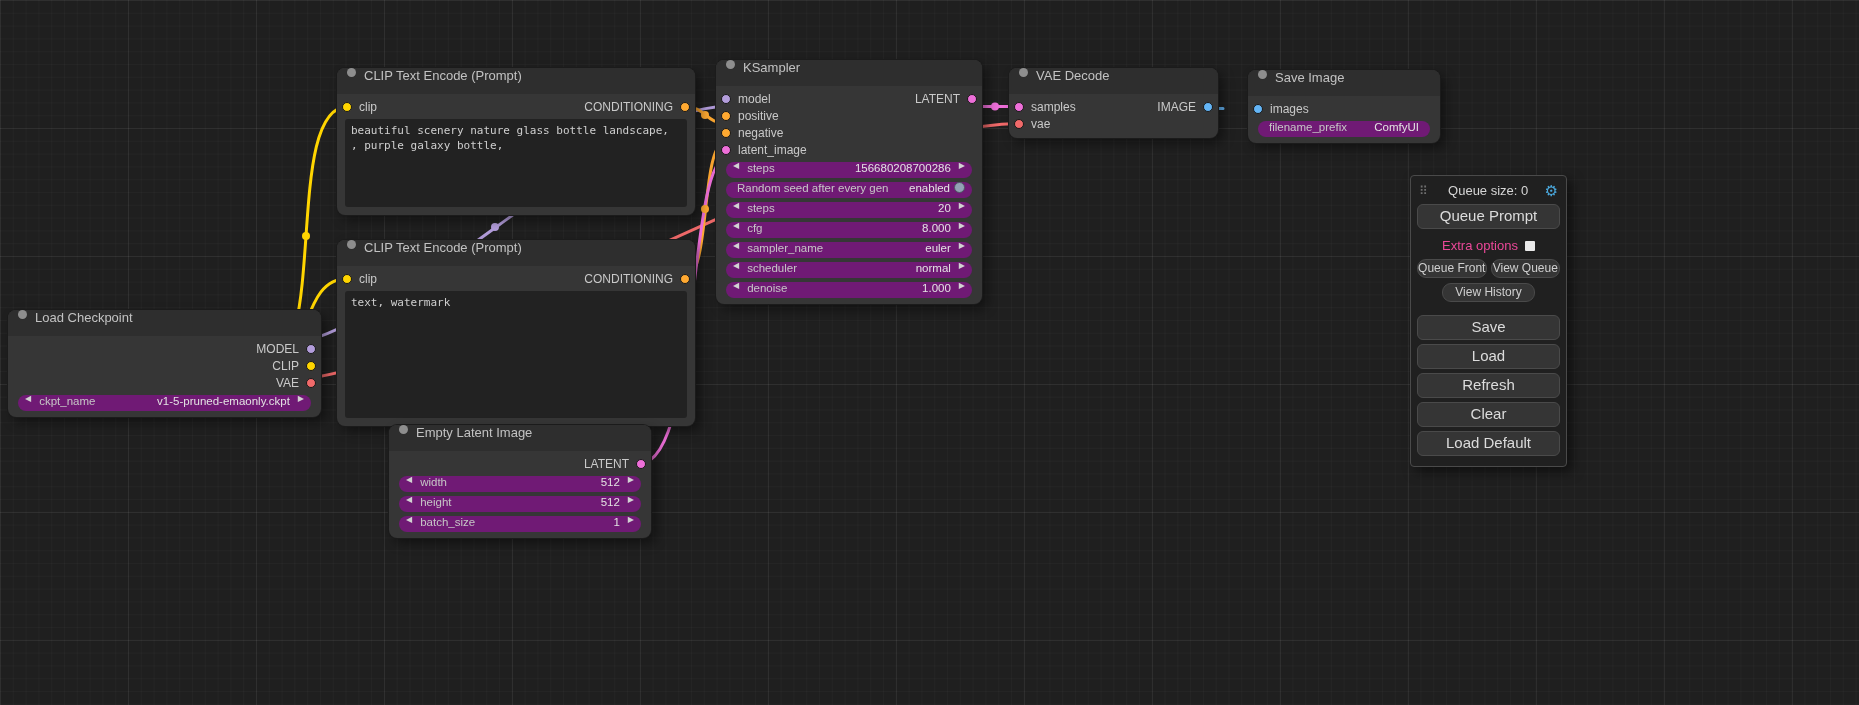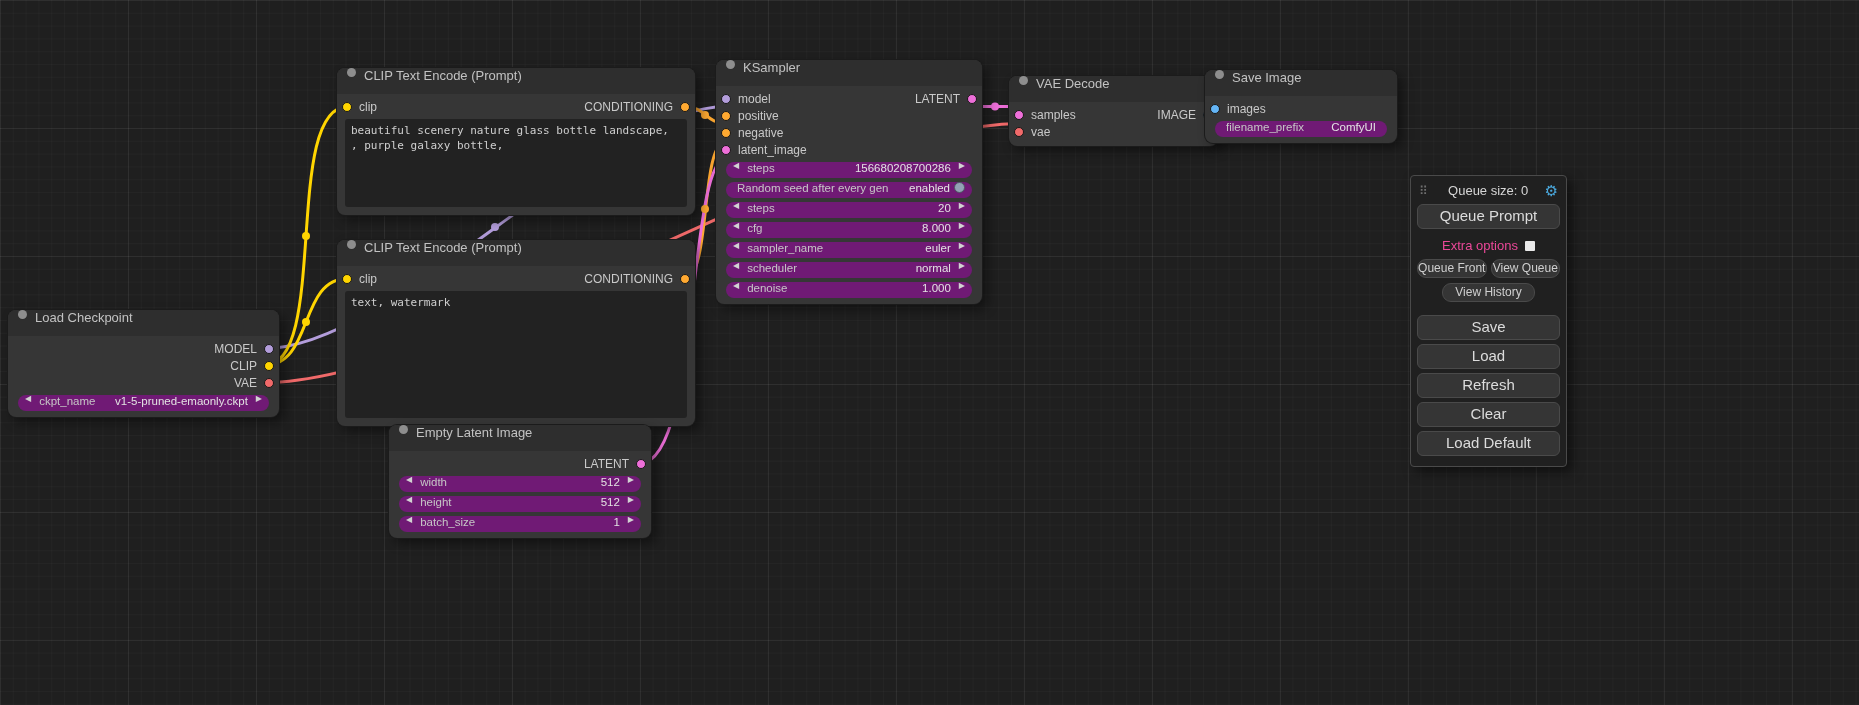--- a/index.html
+++ b/index.html
@@ -90,21 +90,21 @@
     <circle cx="306" cy="236" r="4" fill="#FFD500"></circle>
     <circle cx="306" cy="322" r="4" fill="#FFD500"></circle>
     <circle cx="642" cy="253" r="4" fill="#F16A6A"></circle>
     <circle cx="705" cy="115" r="4" fill="#FFA931"></circle>
     <circle cx="705" cy="209" r="4" fill="#FFA931"></circle>
     <circle cx="691" cy="310" r="4" fill="#EE6FD9"></circle>
     <circle cx="995" cy="106.5" r="4" fill="#EE6FD9"></circle>
     <circle cx="1198" cy="107.5" r="4" fill="#64B5F6"></circle>
   </svg>
 
-  <div class="node" style="left:8px;top:310px;width:271px;">
+  <div class="node" style="left:8px;top:310px;width:313px;">
     <div class="ntitle">
       <span class="ndot"></span>
       <span class="ntext">Load Checkpoint</span>
     </div>
     <div class="nbody">
       <div class="srow out">
         <span>MODEL</span>
         <span class="dot c-model"></span>
       </div>
       <div class="srow out">
@@ -221,41 +221,41 @@
       </div>
       <div class="widget">
         <span class="arr">◀</span>
         <span class="wlabel">denoise</span>
         <span class="wvalue">1.000</span>
         <span class="arr">▶</span>
       </div>
     </div>
   </div>
 
-  <div class="node" style="left:1009px;top:68px;width:209px;margin-top:8px;">
+  <div class="node" style="left:1009px;top:68px;width:209px;">
     <div class="ntitle">
       <span class="ndot"></span>
       <span class="ntext">VAE Decode</span>
     </div>
     <div class="nbody">
       <div class="srow">
         <span class="dot c-latent"></span>
         <span>samples</span>
         <span class="grow"></span>
         <span>IMAGE</span>
         <span class="dot c-image"></span>
       </div>
       <div class="srow">
         <span class="dot c-vae"></span>
         <span>vae</span>
       </div>
     </div>
   </div>
 
-  <div class="node" style="left:1205px;top:70px;width:192px;">
+  <div class="node" style="left:1248px;top:70px;width:192px;">
     <div class="ntitle">
       <span class="ndot"></span>
       <span class="ntext">Save Image</span>
     </div>
     <div class="nbody">
       <div class="srow">
         <span class="dot c-image"></span>
         <span>images</span>
       </div>
       <div class="widget noarrow">

